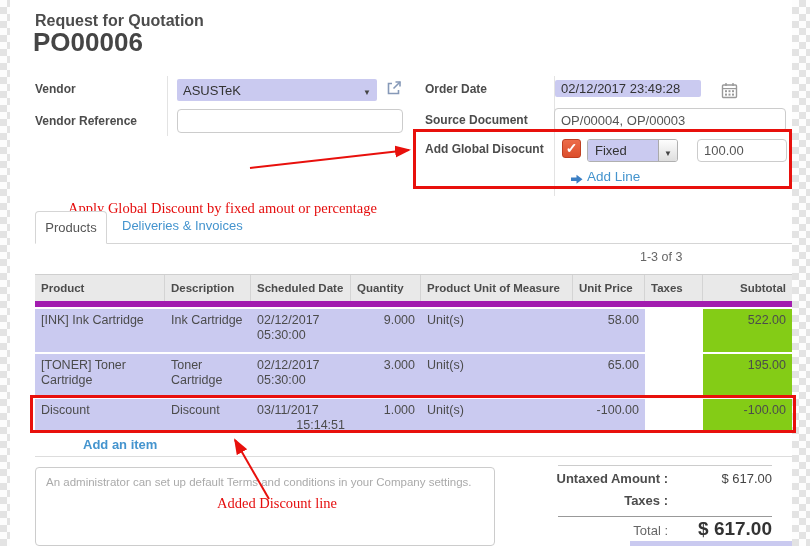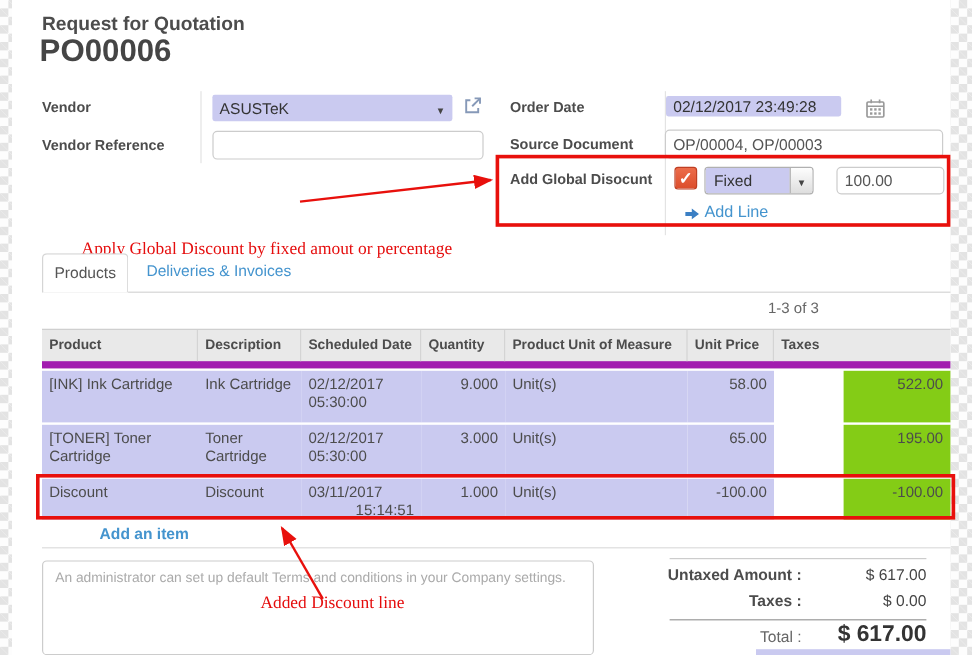--- a/index.html
+++ b/index.html
@@ -161,20 +161,21 @@
   <div class="abs" style="left:640px;top:250px;width:133px;text-align:left;font-size:12.5px;color:#666;">1-3 of 3</div>
 
   <div class="abs grid thead">
     <div class="th">Product</div>
     <div class="th">Description</div>
     <div class="th">Scheduled Date</div>
     <div class="th">Quantity</div>
     <div class="th">Product Unit of Measure</div>
     <div class="th">Unit Price</div>
     <div class="th">Taxes</div>
+    <div class="th num">Subtotal</div>
   </div>
 
   <div class="abs grid row row1">
     <div class="cell">[INK] Ink Cartridge</div>
     <div class="cell">Ink Cartridge</div>
     <div class="cell">
       <span style="display:block;">02/12/2017</span>
       <span style="display:block;">05:30:00</span>
     </div>
     <div class="cell num">9.000</div>
@@ -216,21 +217,20 @@
   <div class="abs sectline"></div>
 
   <div class="abs terms">
     <textarea placeholder="An administrator can set up default Terms and conditions in your Company settings." style=""></textarea>
   </div>
 
   <div class="abs tline" style="top:465px;background:#ccc;"></div>
   <div class="abs tlabel" style="top:471px;">Untaxed Amount :</div>
   <div class="abs tvalue" style="top:471px;">$ 617.00</div>
   <div class="abs tlabel" style="top:493px;">Taxes :</div>
-  <div class="abs tvalue" style="top:493px;">$ 0.00</div>
   <div class="abs tline" style="top:516px;background:#999;"></div>
   <div class="abs tlabel" style="top:523px;font-weight:normal;color:#666;">Total :</div>
   <div class="abs tvalue" style="top:518px;left:612px;width:160px;font-size:19px;font-weight:bold;color:#333;">$ 617.00</div>
   <div class="abs" style="left:630px;top:541px;width:162px;height:5px;background:#cacaf0;"></div>
 
   <div class="abs redbox" style="left:413px;top:129px;width:379px;height:60px;"></div>
   <div class="abs redbox" style="left:30px;top:395px;width:766px;height:38px;"></div>
 
   <div class="abs note" style="left:68px;top:164px;margin-top:36px;">Apply Global Discount by fixed amout or percentage</div>
   <div class="abs note" style="left:217px;top:495px;">Added Discount line</div>

